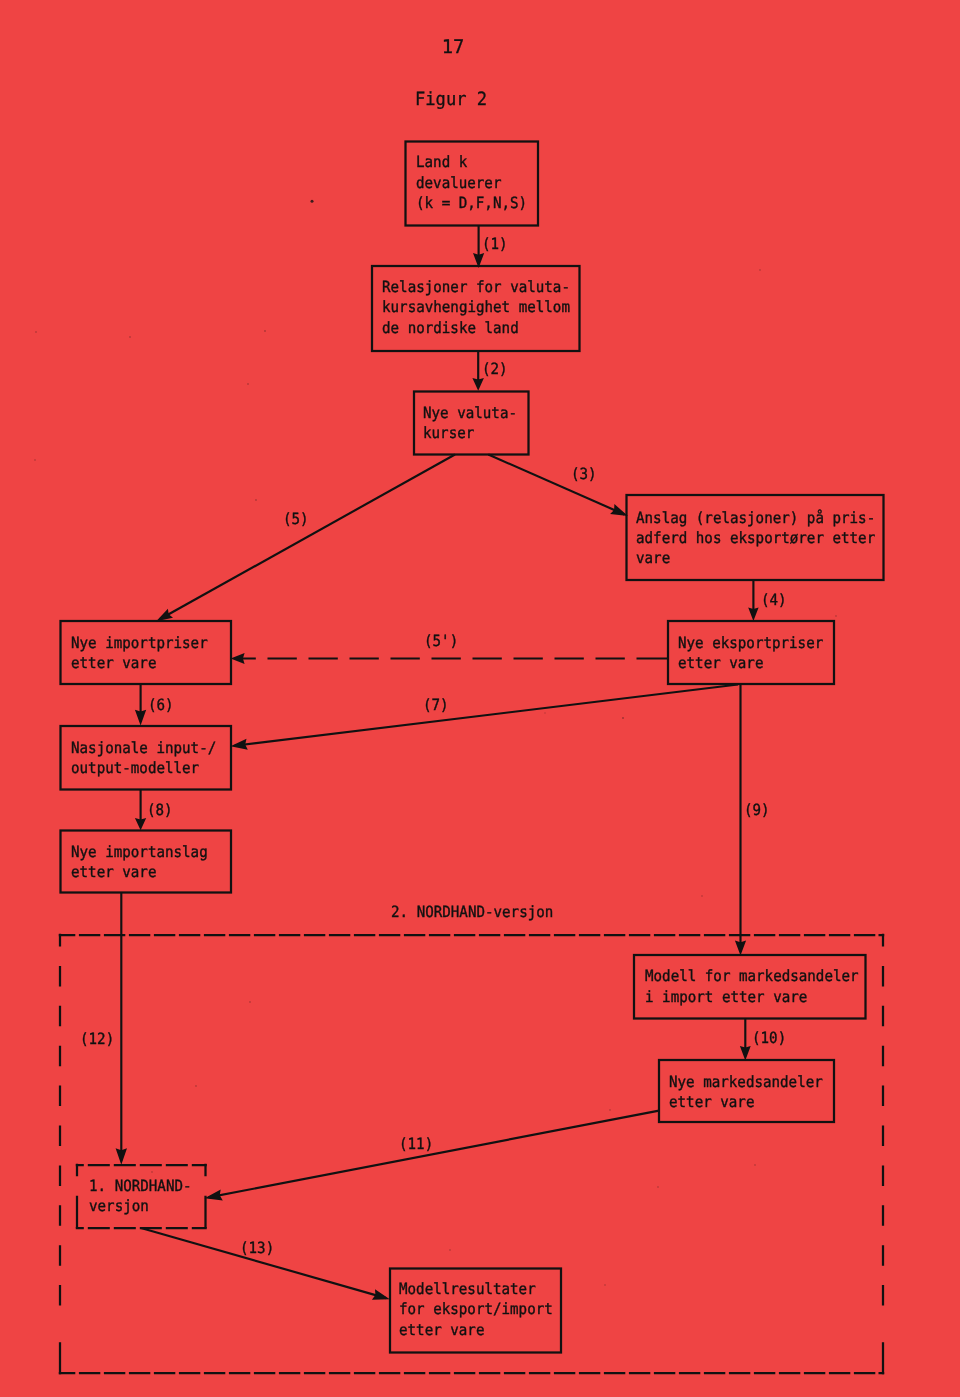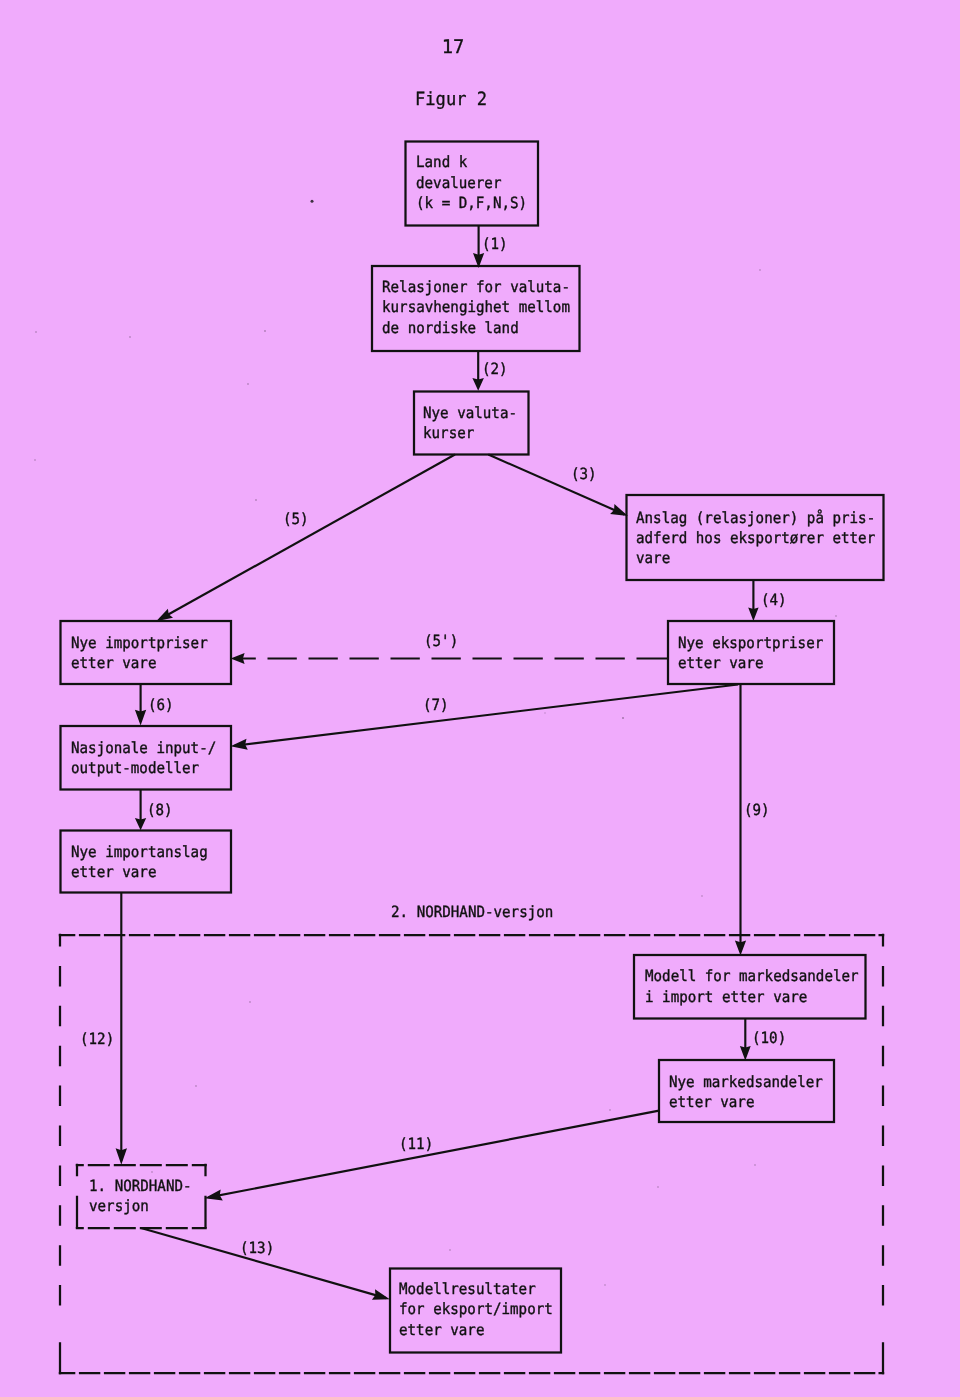--- a/index.html
+++ b/index.html
@@ -1,18 +1,18 @@
 <!DOCTYPE html>
 <html><head>
 <meta charset="utf-8">
 <title>Figur 2</title>
 <style>
   html,body{margin:0;padding:0;background:#ffffff;}
   *{-webkit-font-smoothing:antialiased;text-rendering:geometricPrecision;}
-  #page{position:relative;width:960px;height:1397px;background:#f0abfc;overflow:hidden;
+  #page{position:relative;width:960px;height:1397px;background:#ef4444;overflow:hidden;
         font-family:"DejaVu Sans Mono","Liberation Mono",monospace;color:#111;
         will-change:transform;transform:translateZ(0);}
   #wires{position:absolute;left:0;top:0;}
   .txt,.lbl{position:absolute;white-space:pre;font-size:15.4px;-webkit-text-stroke:0.38px #111;
             transform:scaleX(0.922);transform-origin:left top;}
   .txt .tl{height:20.2px;line-height:20.2px;}
   .lbl{line-height:15.4px;}
   #pgnum{position:absolute;white-space:pre;-webkit-text-stroke:0.3px #111;}
   #figlbl{position:absolute;white-space:pre;-webkit-text-stroke:0.3px #111;}
   #nordhand2{position:absolute;white-space:pre;font-size:15.4px;-webkit-text-stroke:0.38px #111;

